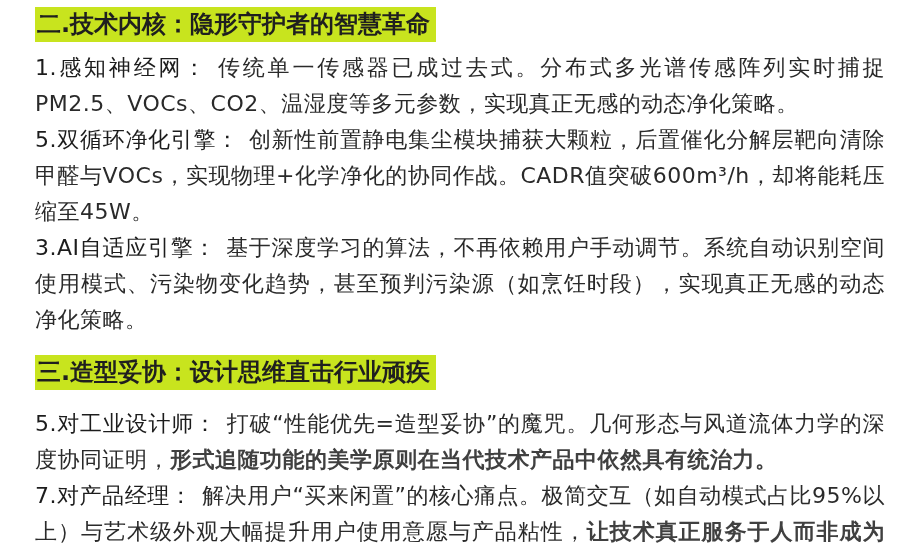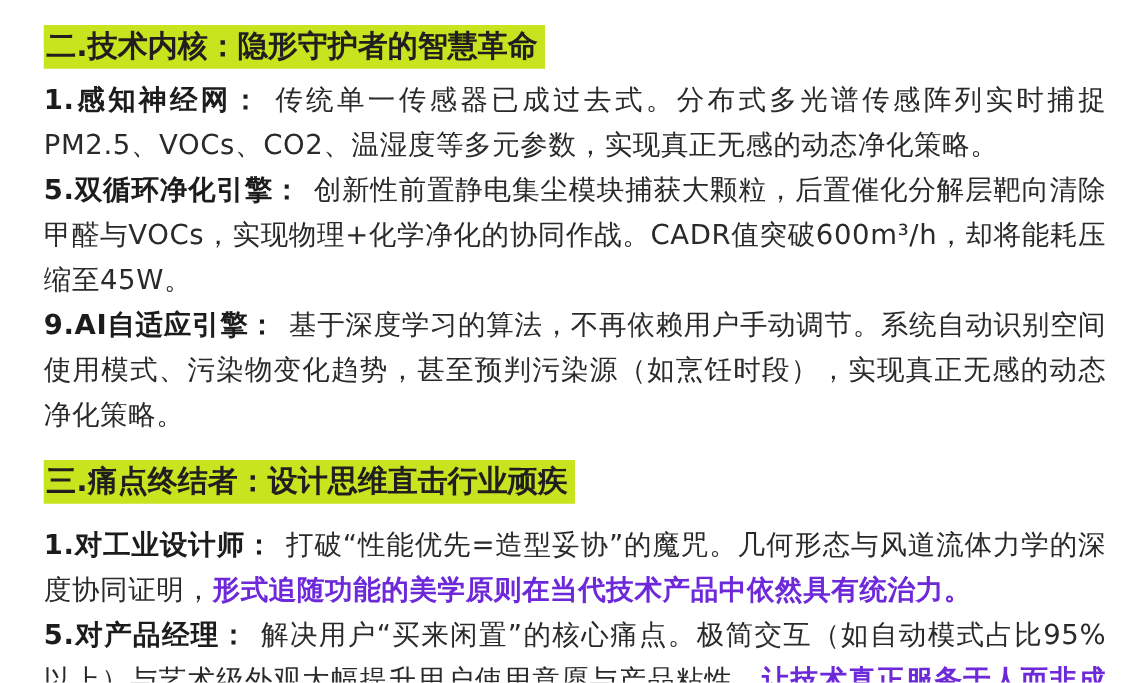--- a/index.html
+++ b/index.html
@@ -16,57 +16,57 @@
   }
   .heading {
     display: inline-block;
     font-size: 24px;
     font-weight: 700;
     line-height: 30px;
     color: #1f1f1f;
     background: #c8e41e;
     padding: 2px 6px 3px 2px;
   }
-  .sec-1 .heading { margin: 15px 0 8px 0; }
+  .sec-1 .heading { margin: 2px 0 8px 0; }
   .sec-2 .heading { margin: 17px 0 16px 0; }
   .para {
     font-size: 22px;
     line-height: 36px;
     text-align: justify;
     letter-spacing: 0.5px;
     color: #2a2a2a;
   }
   .lead {
-    font-weight: 700;
+    font-weight: 400;
     color: #1c1c1c;
     margin-right: 10px;
   }
   .bold-tail {
     font-weight: 700;
-    color: #6d28d9;
+    color: #404040;
   }
 </style>
 </head>
 <body>
 
 <div class="doc">
 
   <section class="sec-1">
     <h2 class="heading">二.技术内核：隐形守护者的智慧革命</h2>
 
     <p class="para"><b class="lead">1.感知神经网：</b><span>传统单一传感器已成过去式。分布式多光谱传感阵列实时捕捉PM2.5、VOCs、CO2、温湿度等多元参数，实现真正无感的动态净化策略。</span><b class="bold-tail"></b></p>
 
     <p class="para"><b class="lead">5.双循环净化引擎：</b><span>创新性前置静电集尘模块捕获大颗粒，后置催化分解层靶向清除甲醛与VOCs，实现物理+化学净化的协同作战。CADR值突破600m³/h，却将能耗压缩至45W。</span><b class="bold-tail"></b></p>
 
-    <p class="para"><b class="lead">9.AI自适应引擎：</b><span>基于深度学习的算法，不再依赖用户手动调节。系统自动识别空间使用模式、污染物变化趋势，甚至预判污染源（如烹饪时段），实现真正无感的动态净化策略。</span><b class="bold-tail"></b></p>
+    <p class="para"><b class="lead">3.AI自适应引擎：</b><span>基于深度学习的算法，不再依赖用户手动调节。系统自动识别空间使用模式、污染物变化趋势，甚至预判污染源（如烹饪时段），实现真正无感的动态净化策略。</span><b class="bold-tail"></b></p>
   </section>
 
   <section class="sec-2">
-    <h2 class="heading">三.痛点终结者：设计思维直击行业顽疾</h2>
+    <h2 class="heading">三.造型妥协：设计思维直击行业顽疾</h2>
 
-    <p class="para"><b class="lead">1.对工业设计师：</b><span>打破“性能优先=造型妥协”的魔咒。几何形态与风道流体力学的深度协同证明，</span><b class="bold-tail">形式追随功能的美学原则在当代技术产品中依然具有统治力。</b></p>
+    <p class="para"><b class="lead">5.对工业设计师：</b><span>打破“性能优先=造型妥协”的魔咒。几何形态与风道流体力学的深度协同证明，</span><b class="bold-tail">形式追随功能的美学原则在当代技术产品中依然具有统治力。</b></p>
 
-    <p class="para"><b class="lead">5.对产品经理：</b><span>解决用户“买来闲置”的核心痛点。极简交互（如自动模式占比95%以上）与艺术级外观大幅提升用户使用意愿与产品粘性，</span><b class="bold-tail">让技术真正服务于人而非成为负担。</b></p>
+    <p class="para"><b class="lead">7.对产品经理：</b><span>解决用户“买来闲置”的核心痛点。极简交互（如自动模式占比95%以上）与艺术级外观大幅提升用户使用意愿与产品粘性，</span><b class="bold-tail">让技术真正服务于人而非成为负担。</b></p>
 
     
   </section>
 
 </div>
 
 </body></html>

